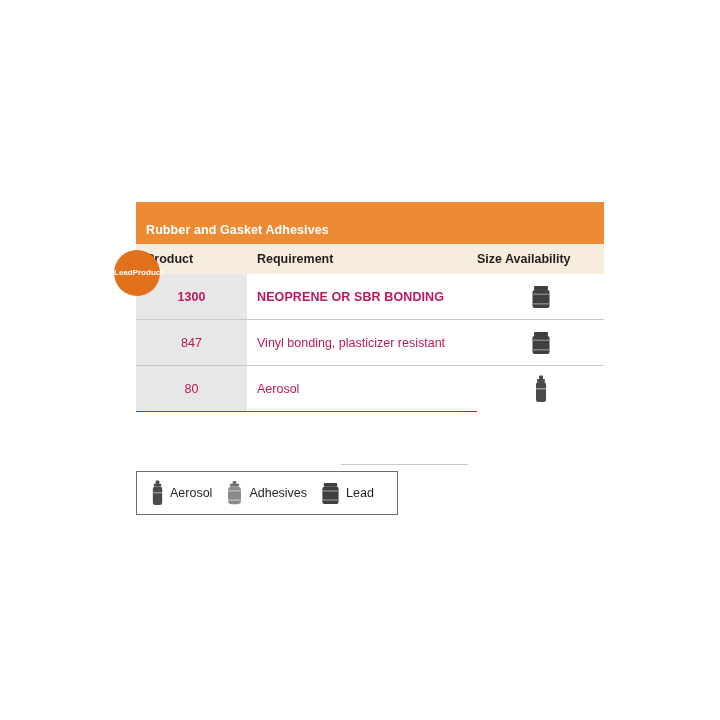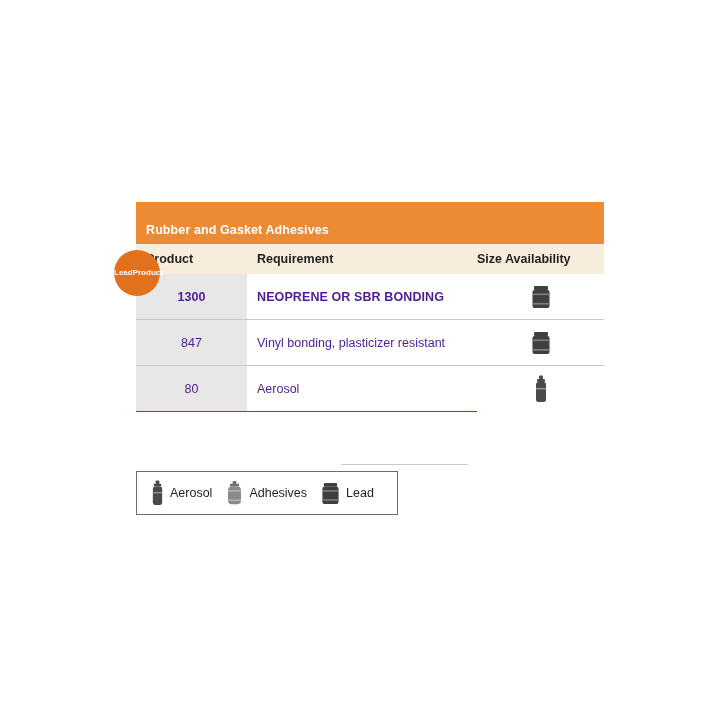--- a/index.html
+++ b/index.html
@@ -62,21 +62,21 @@
     text-align: left;
     padding-left: 0;
     margin-top: 28px;
   }
 
   table.matrix tbody td {
     height: 43px;
     vertical-align: middle;
     border-bottom: 1px solid #c9c9c9;
     font-size: 12.5px;
-    color: #4c1d95;
+    color: #be185d;
   }
 
   td.prod {
     background: #e7e7e7;
     text-align: center;
     font-size: 13px;
   }
   tr.lead td.prod {
     font-weight: bold;
   }

